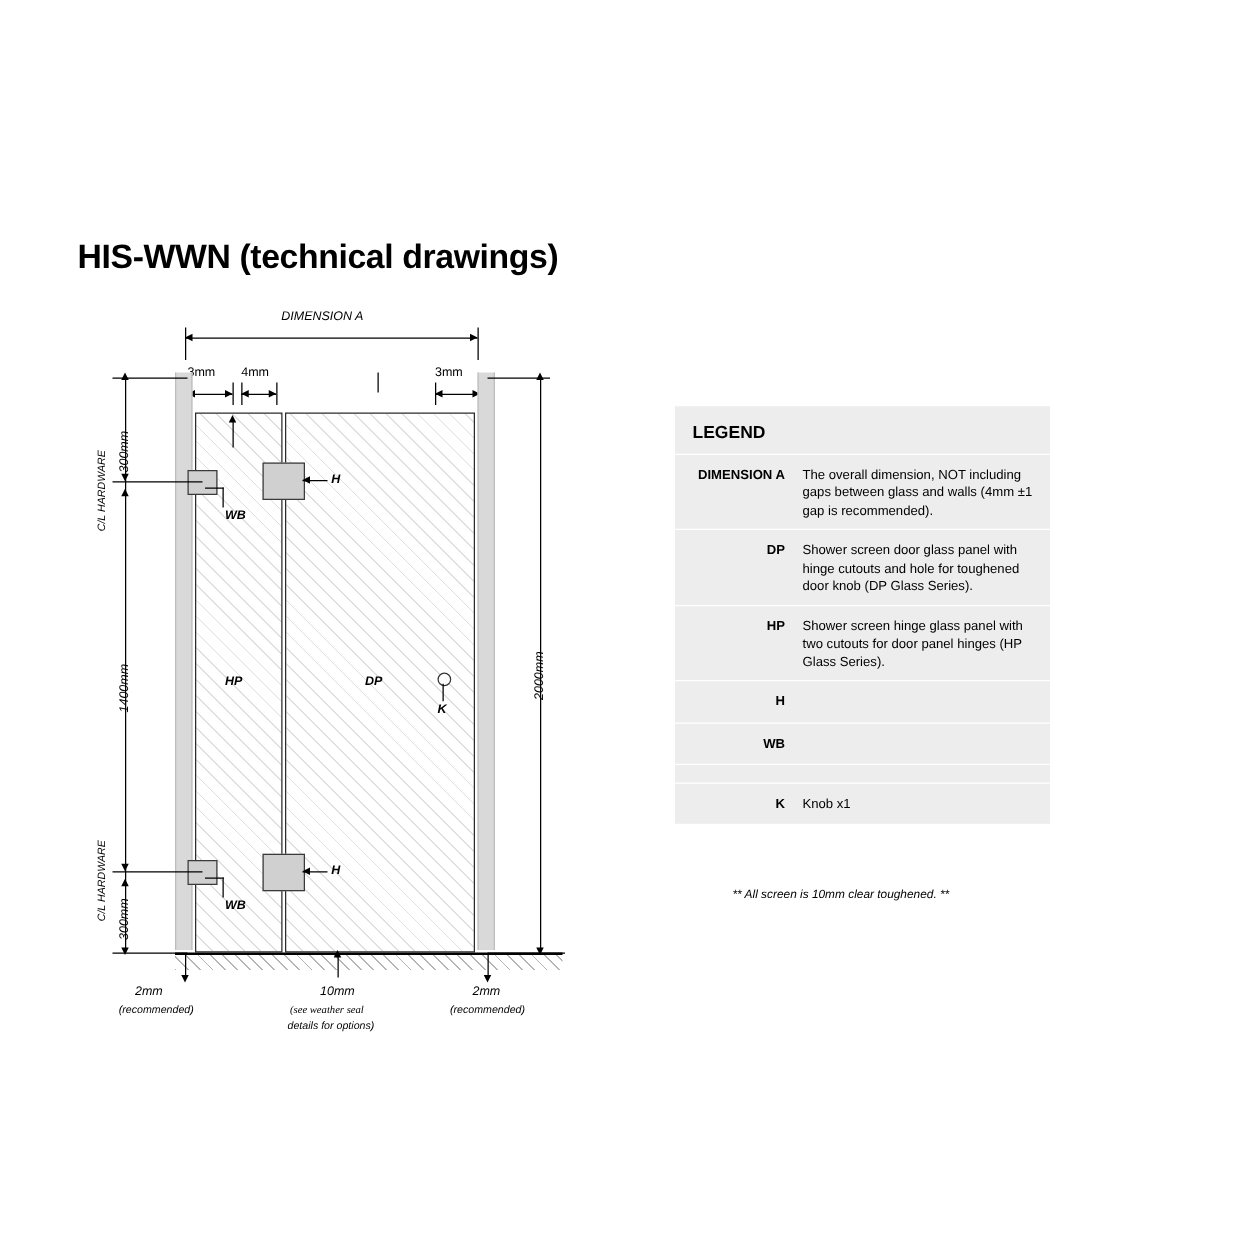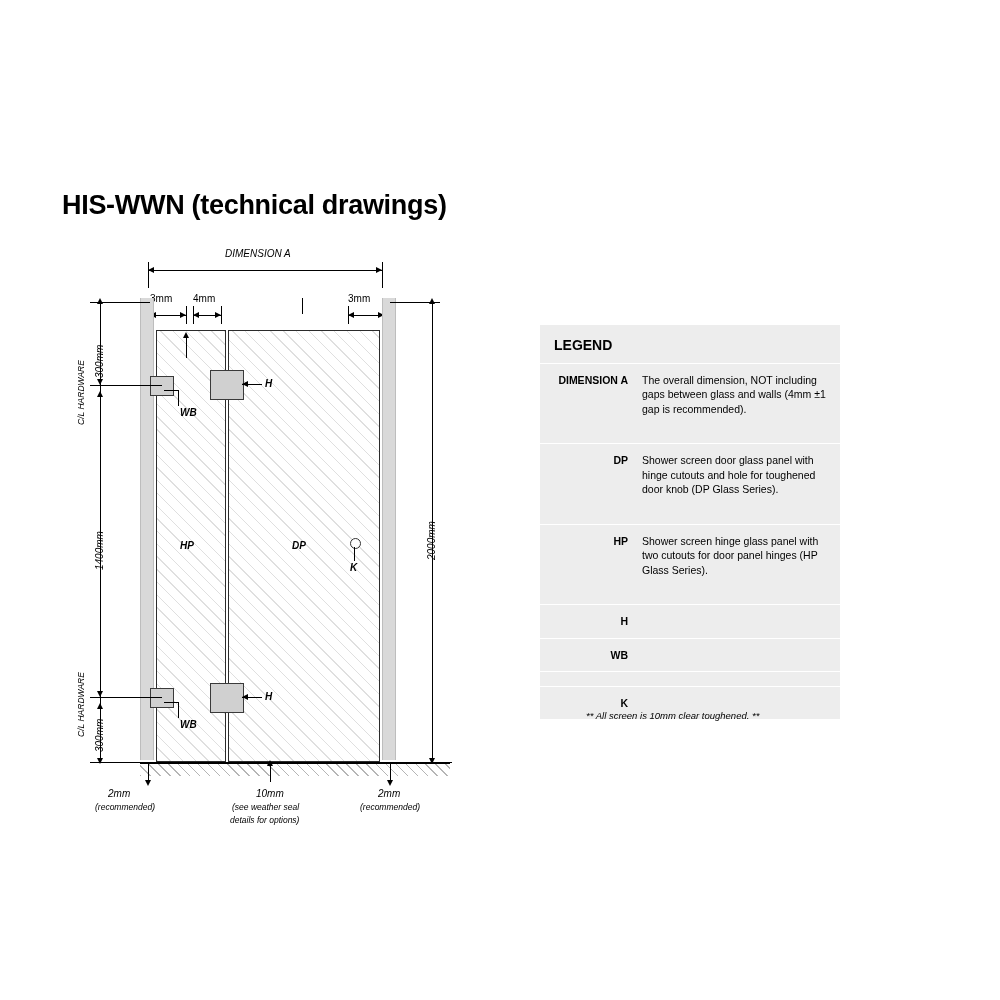--- a/index.html
+++ b/index.html
@@ -128,21 +128,21 @@
     text-align: right;
     padding: 9px 8px 9px 6px;
     font-size: 10.5px;
     font-weight: bold;
     color: #000;
     line-height: 1.35;
     box-sizing: border-box;
   }
   .leg-val {
     flex: 1 1 auto;
-    padding: 9px 10px 27px 6px;
+    padding: 9px 10px 7px 6px;
     font-size: 10.5px;
     color: #000;
     line-height: 1.38;
     box-sizing: border-box;
   }
   .leg-val.wide { white-space: nowrap; }
   .leg-row.blank .leg-key, .leg-row.blank .leg-val { padding: 7px 6px; }
   #legend-note {
     position: absolute;
     left: 586px;
@@ -251,21 +251,21 @@
   <div class="lbl lbl-i vert" style="left:16px; top:497px; font-size:8.5px;">C/L HARDWARE</div>
 
   <div class="vline" style="left:88px; top:524px; height:18px;"></div>
   <div class="arrowhead ar-down" style="left:85px; top:540px;"></div>
   <div class="lbl lbl-i" style="left:48px; top:548px;">2mm</div>
   <div class="lbl lbl-i" style="left:35px; top:562px; font-size:8.5px;">(recommended)</div>
 
   <div class="vline" style="left:210px; top:524px; height:18px;"></div>
   <div class="arrowhead ar-up" style="left:207px; top:520px;"></div>
   <div class="lbl lbl-i" style="left:196px; top:548px;">10mm</div>
-  <div class="lbl lbl-i" style="left:172px; top:562px; font-size:8.5px;">(see weather seal</div>
+  <div class="lbl lbl-i" style="left:172px; top:562px; font-size:8.5px;font-family:Liberation Serif, serif;">(see weather seal</div>
   <div class="lbl lbl-i" style="left:170px; top:575px; font-size:8.5px;">details for options)</div>
 
   <div class="vline" style="left:330px; top:524px; height:18px;"></div>
   <div class="arrowhead ar-down" style="left:327px; top:540px;"></div>
   <div class="lbl lbl-i" style="left:318px; top:548px;">2mm</div>
   <div class="lbl lbl-i" style="left:300px; top:562px; font-size:8.5px;">(recommended)</div>
 </div>
 
 <div id="legend">
   <div id="legend-title">LEGEND</div>
@@ -287,16 +287,17 @@
   </div>
   <div class="leg-row">
     <div class="leg-key">WB</div>
   </div>
   <div class="leg-row blank">
     <div class="leg-key"></div>
     <div class="leg-val"></div>
   </div>
   <div class="leg-row">
     <div class="leg-key">K</div>
+    <div class="leg-val">Knob x1</div>
   </div>
 </div>
 
 <div id="legend-note">** All screen is 10mm clear toughened. **</div>
 
 </body></html>

